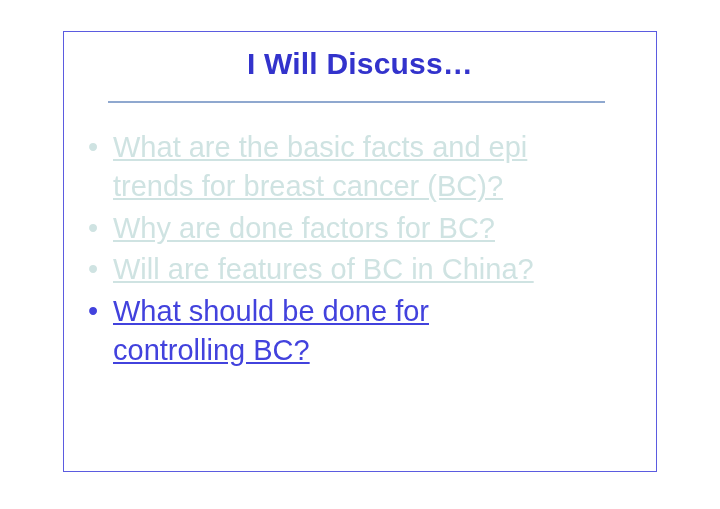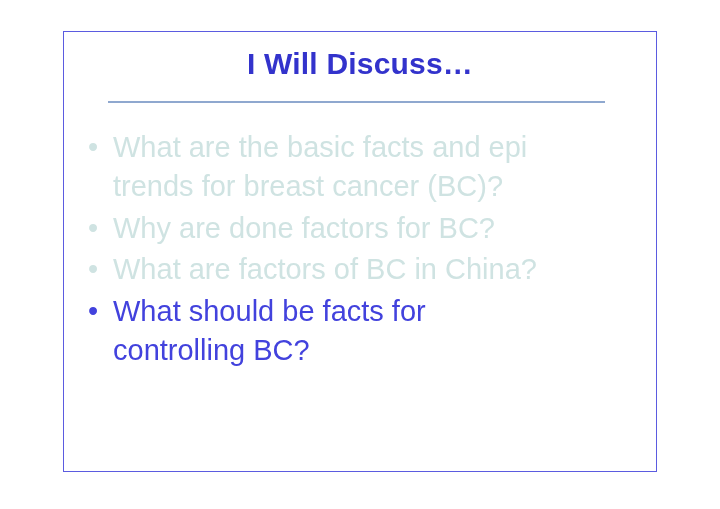--- a/index.html
+++ b/index.html
@@ -79,20 +79,21 @@
     width: 25px;
     text-align: left;
     font-size: 29px;
     line-height: 1.36;
   }
 
   .bullet-text {
     flex: 1 1 auto;
     text-align: left;
     white-space: pre-line;
+    text-decoration: underline;
   }
 
   .state-dim .bullet-marker,
   .state-dim .bullet-text {
     color: #cfe3e2;
   }
 
   .state-active .bullet-marker,
   .state-active .bullet-text {
     color: #4242dd;
@@ -116,24 +117,24 @@
 trends for breast cancer (BC)?</span>
       </li>
 
       <li class="bullet-row state-dim">
         <span class="bullet-marker">•</span>
         <span class="bullet-text">Why are done factors for BC?</span>
       </li>
 
       <li class="bullet-row state-dim">
         <span class="bullet-marker">•</span>
-        <span class="bullet-text">What are factors of BC in China?</span>
+        <span class="bullet-text">Will are features of BC in China?</span>
       </li>
 
       <li class="bullet-row state-active">
         <span class="bullet-marker">•</span>
-        <span class="bullet-text">What should be facts for
+        <span class="bullet-text">What should be done for
 controlling BC?</span>
       </li>
 
     </ul>
   </div>
 </div>
 
 </body></html>

